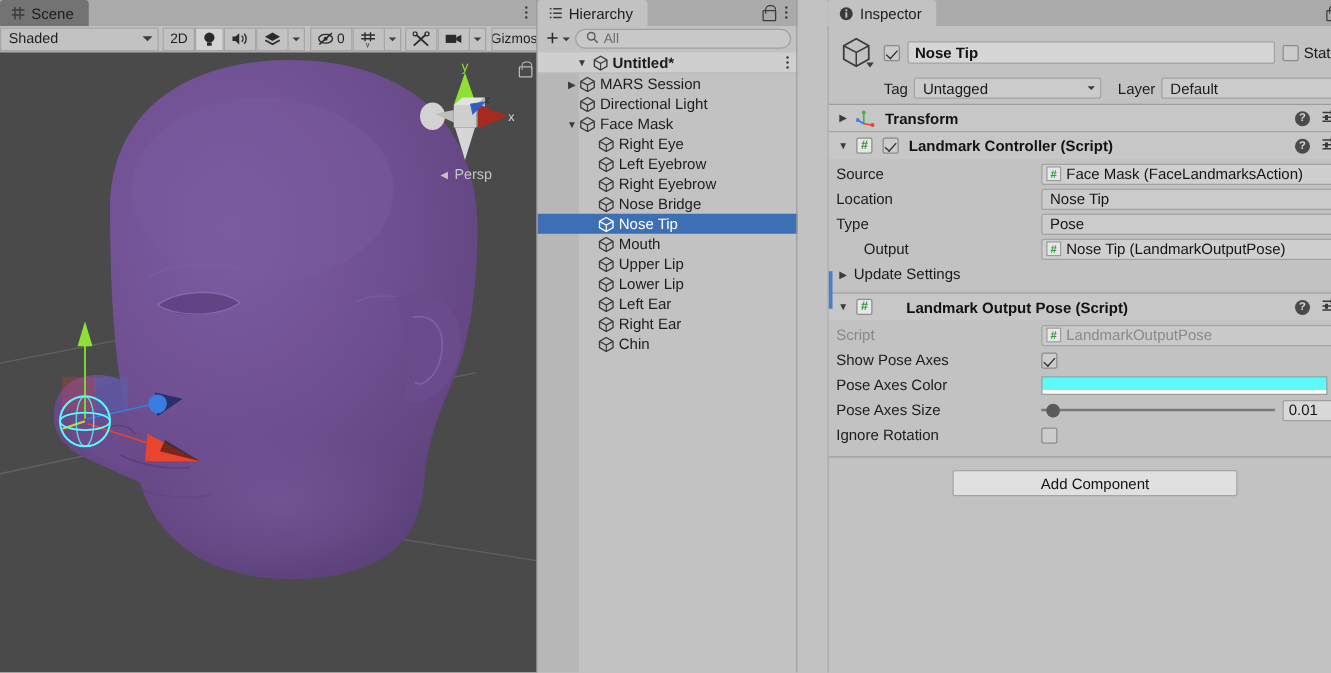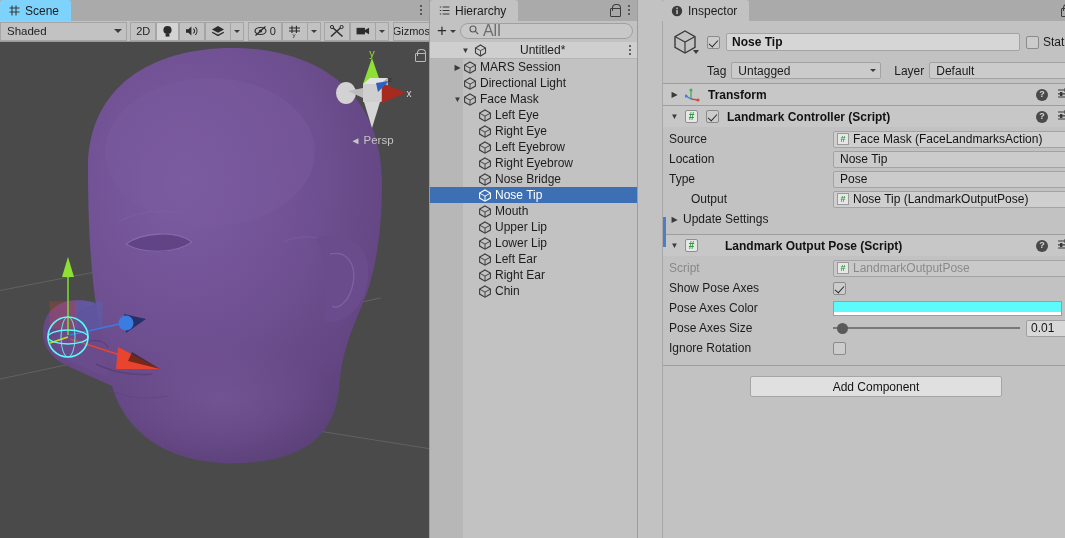--- a/index.html
+++ b/index.html
@@ -21,21 +21,21 @@
     display: flex; align-items: flex-end;
     position: relative;
   }
   .tab {
     height: 21px; display: flex; align-items: center; gap: 5px;
     padding: 0 12px 0 9px;
     background: #c2c2c2;
     border-top-left-radius: 3px; border-top-right-radius: 3px;
     font-size: 12px; color: #1c1c1c; white-space: nowrap;
   }
-  .tab.scene { background: #7dd3fc; }
+  .tab.scene { background: #737373; }
   .tabbar .right-icons {
     margin-left: auto; display: flex; align-items: center;
     gap: 8px; padding: 0 7px 2px 0; height: 21px;
   }
   .kebab { display: inline-block; width: 3px; color: #3a3a3a; line-height: 3px;
     font-size: 13px; letter-spacing: 0; }
   .kebab i { display:block; width:2px; height:2px; background:#3c3c3c; margin:2px 0; border-radius:50%; }
   .lock {
     width: 11px; height: 12px; position: relative;
   }
@@ -97,29 +97,29 @@
   #hier-toolbar {
     position:absolute; top:21px; left:0; width:208px; height:20px;
     display:flex; align-items:center; gap:2px; padding:0 5px;
     background:#c2c2c2;
   }
   .plus-btn { display:flex; align-items:center; gap:3px; padding:0 2px; }
   .plus-glyph { font-size:17px; line-height:14px; color:#2b2b2b; font-weight:400; }
   .search-box {
     flex:1; height:16px; background:#c8c8c8; border:1px solid #a0a0a0;
     border-radius:8px; display:flex; align-items:center; gap:4px;
-    padding:0 8px; font-size:16px; color:#6d6d6d;
+    padding:0 8px; font-size:11px; color:#6d6d6d;
   }
   .search-ic { font-size:10px; color:#555; }
   #scene-row {
     position:absolute; top:42px; left:0; width:208px; height:17px;
     display:flex; align-items:center; background:#cfcfcf;
     border-bottom:1px solid #b4b4b4; padding-left:5px; gap:3px;
   }
-  #scene-row .lbl { font-weight:normal; font-size:12px; color:#1b1b1b;margin-left:30px; }
+  #scene-row .lbl { font-weight:bold; font-size:12px; color:#1b1b1b; }
   #hier-list {
     position:absolute; top:59px; left:0; width:208px; height:479px;
     background:#c2c2c2;
   }
   #hier-list .indent-band {
     position:absolute; left:0; top:0; width:33px; height:100%;
     background:#b7b7b7;
   }
   .h-row {
     position:relative; height:16px; display:flex; align-items:center;
@@ -228,21 +228,21 @@
   }
   .num-field {
     width:56px; height:17px; background:#d8d8d8; border:1px solid #a0a0a0;
     border-radius:2px; display:flex; align-items:center; justify-content:flex-start;
     padding:0 4px; font-size:12px; color:#141414; margin-left:6px;
   }
   .addcomp-zone {
     border-top:1px solid #9d9d9d; padding:10px 0 0 0; display:flex; justify-content:center;
   }
   .addcomp-btn {
-    width:252px; height:21px; background:#e0e0e0; border:1px solid #a5a5a5;
+    width:228px; height:21px; background:#e0e0e0; border:1px solid #a5a5a5;
     border-radius:2px; display:flex; align-items:center; justify-content:center;
     font-size:12px; color:#141414;
   }
   .left-strip {
     position:absolute; left:0; top:0; width:3px; height:100%; background:#4b7fc4;
   }
 
   .vline { position:absolute; top:0; width:1px; height:538px; background:#9c9c9c; }
 </style>
 </head>
@@ -524,28 +524,20 @@
               </svg></span>
             <span>Directional Light</span>
           </div>
           <div class="h-row">
             <span class="tri" style="margin-left: 22px;">▼</span>
             <span class="go-icon"><svg width="14" height="13" viewBox="0 0 14 13">
                 <path d="M7 1 L12.4 4.1 L12.4 9.1 L7 12.2 L1.6 9.1 L1.6 4.1 Z" stroke="#3b3b3b" stroke-width="1.1" fill="none"></path>
                 <path d="M1.9 4.3 L7 7.1 L12.1 4.3 M7 7.1 L7 12" stroke="#3b3b3b" stroke-width="0.95" fill="none"></path>
               </svg></span>
             <span>Face Mask</span>
-          </div>
-          <div class="h-row">
-            <span class="tri" style="margin-left: 37px;"></span>
-            <span class="go-icon"><svg width="14" height="13" viewBox="0 0 14 13">
-                <path d="M7 1 L12.4 4.1 L12.4 9.1 L7 12.2 L1.6 9.1 L1.6 4.1 Z" stroke="#3b3b3b" stroke-width="1.1" fill="none"></path>
-                <path d="M1.9 4.3 L7 7.1 L12.1 4.3 M7 7.1 L7 12" stroke="#3b3b3b" stroke-width="0.95" fill="none"></path>
-              </svg></span>
-            <span>Left Eye</span>
           </div>
           <div class="h-row">
             <span class="tri" style="margin-left: 37px;"></span>
             <span class="go-icon"><svg width="14" height="13" viewBox="0 0 14 13">
                 <path d="M7 1 L12.4 4.1 L12.4 9.1 L7 12.2 L1.6 9.1 L1.6 4.1 Z" stroke="#3b3b3b" stroke-width="1.1" fill="none"></path>
                 <path d="M1.9 4.3 L7 7.1 L12.1 4.3 M7 7.1 L7 12" stroke="#3b3b3b" stroke-width="0.95" fill="none"></path>
               </svg></span>
             <span>Right Eye</span>
           </div>
           <div class="h-row">

